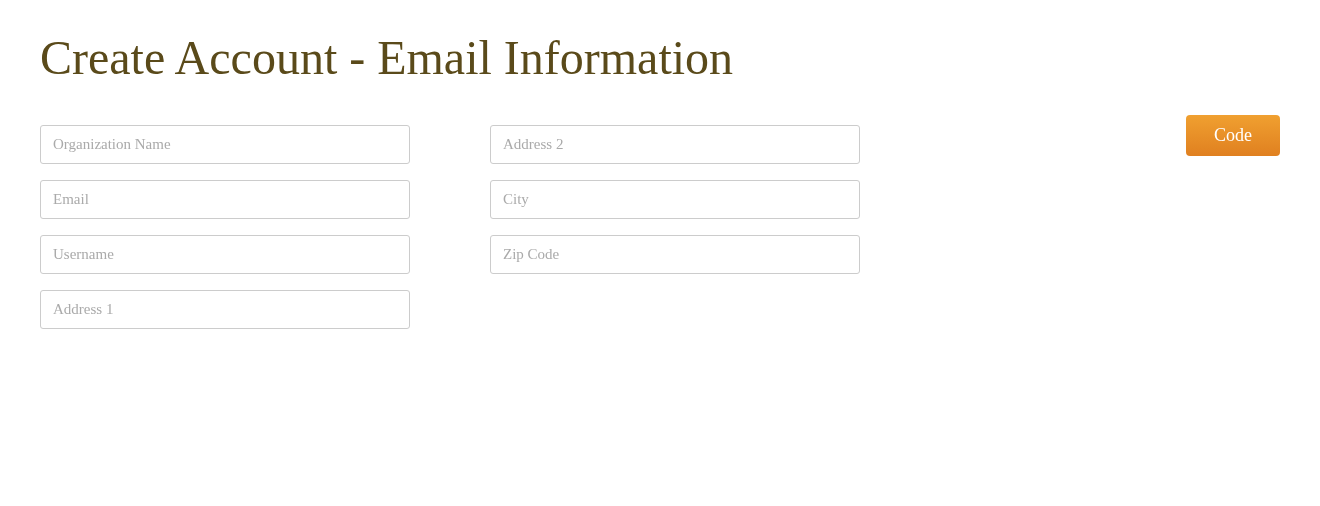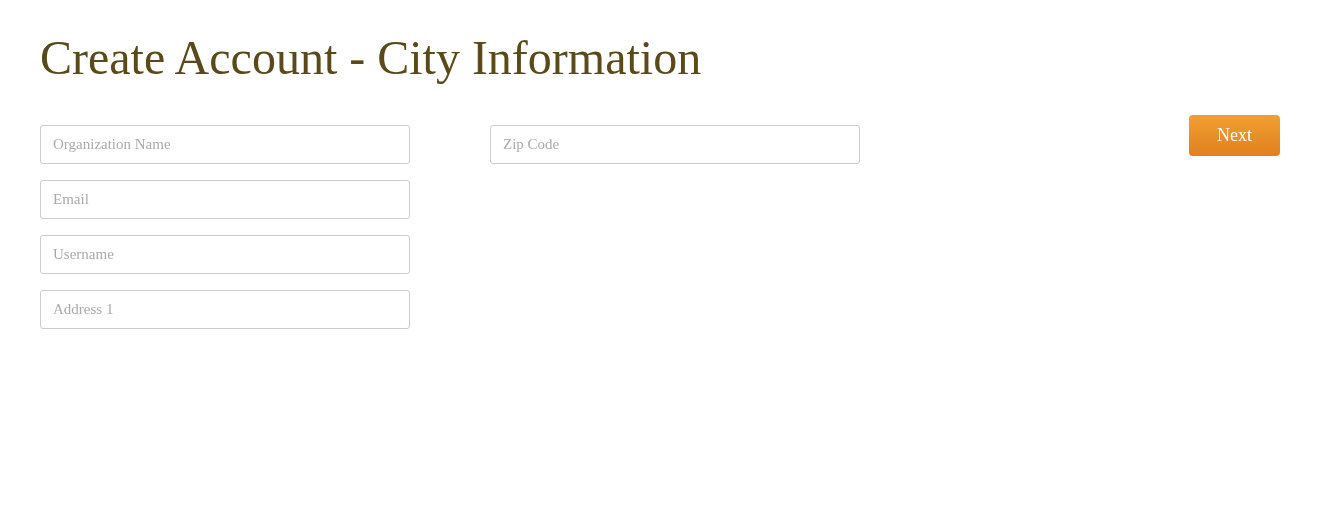--- a/index.html
+++ b/index.html
@@ -68,31 +68,33 @@
       outline: none;
     }
 
     .form-input::placeholder {
       color: #aaaaaa;
     }
   </style>
 </head>
 <body>
 
-<h1>Create Account - City Information</h1>
+<h1>Create Account - Email Information</h1>
 
 <div class="form-area">
   <div class="next-btn-container">
-    <button class="next-button">Next</button>
+    <button class="next-button">Code</button>
   </div>
 
   <div class="form-columns">
     <div class="form-column" id="left-col">
         <input type="text" placeholder="Organization Name" class="form-input" style="">
         <input type="email" placeholder="Email" class="form-input" style="">
         <input type="text" placeholder="Username" class="form-input" style="">
         <input type="text" placeholder="Address 1" class="form-input" style="">
       </div>
     <div class="form-column" id="right-col">
+        <input type="text" placeholder="Address 2" class="form-input" style="">
+        <input type="text" placeholder="City" class="form-input" style="">
         <input type="text" placeholder="Zip Code" class="form-input" style="">
       </div>
   </div>
 </div>
 
 </body></html>

